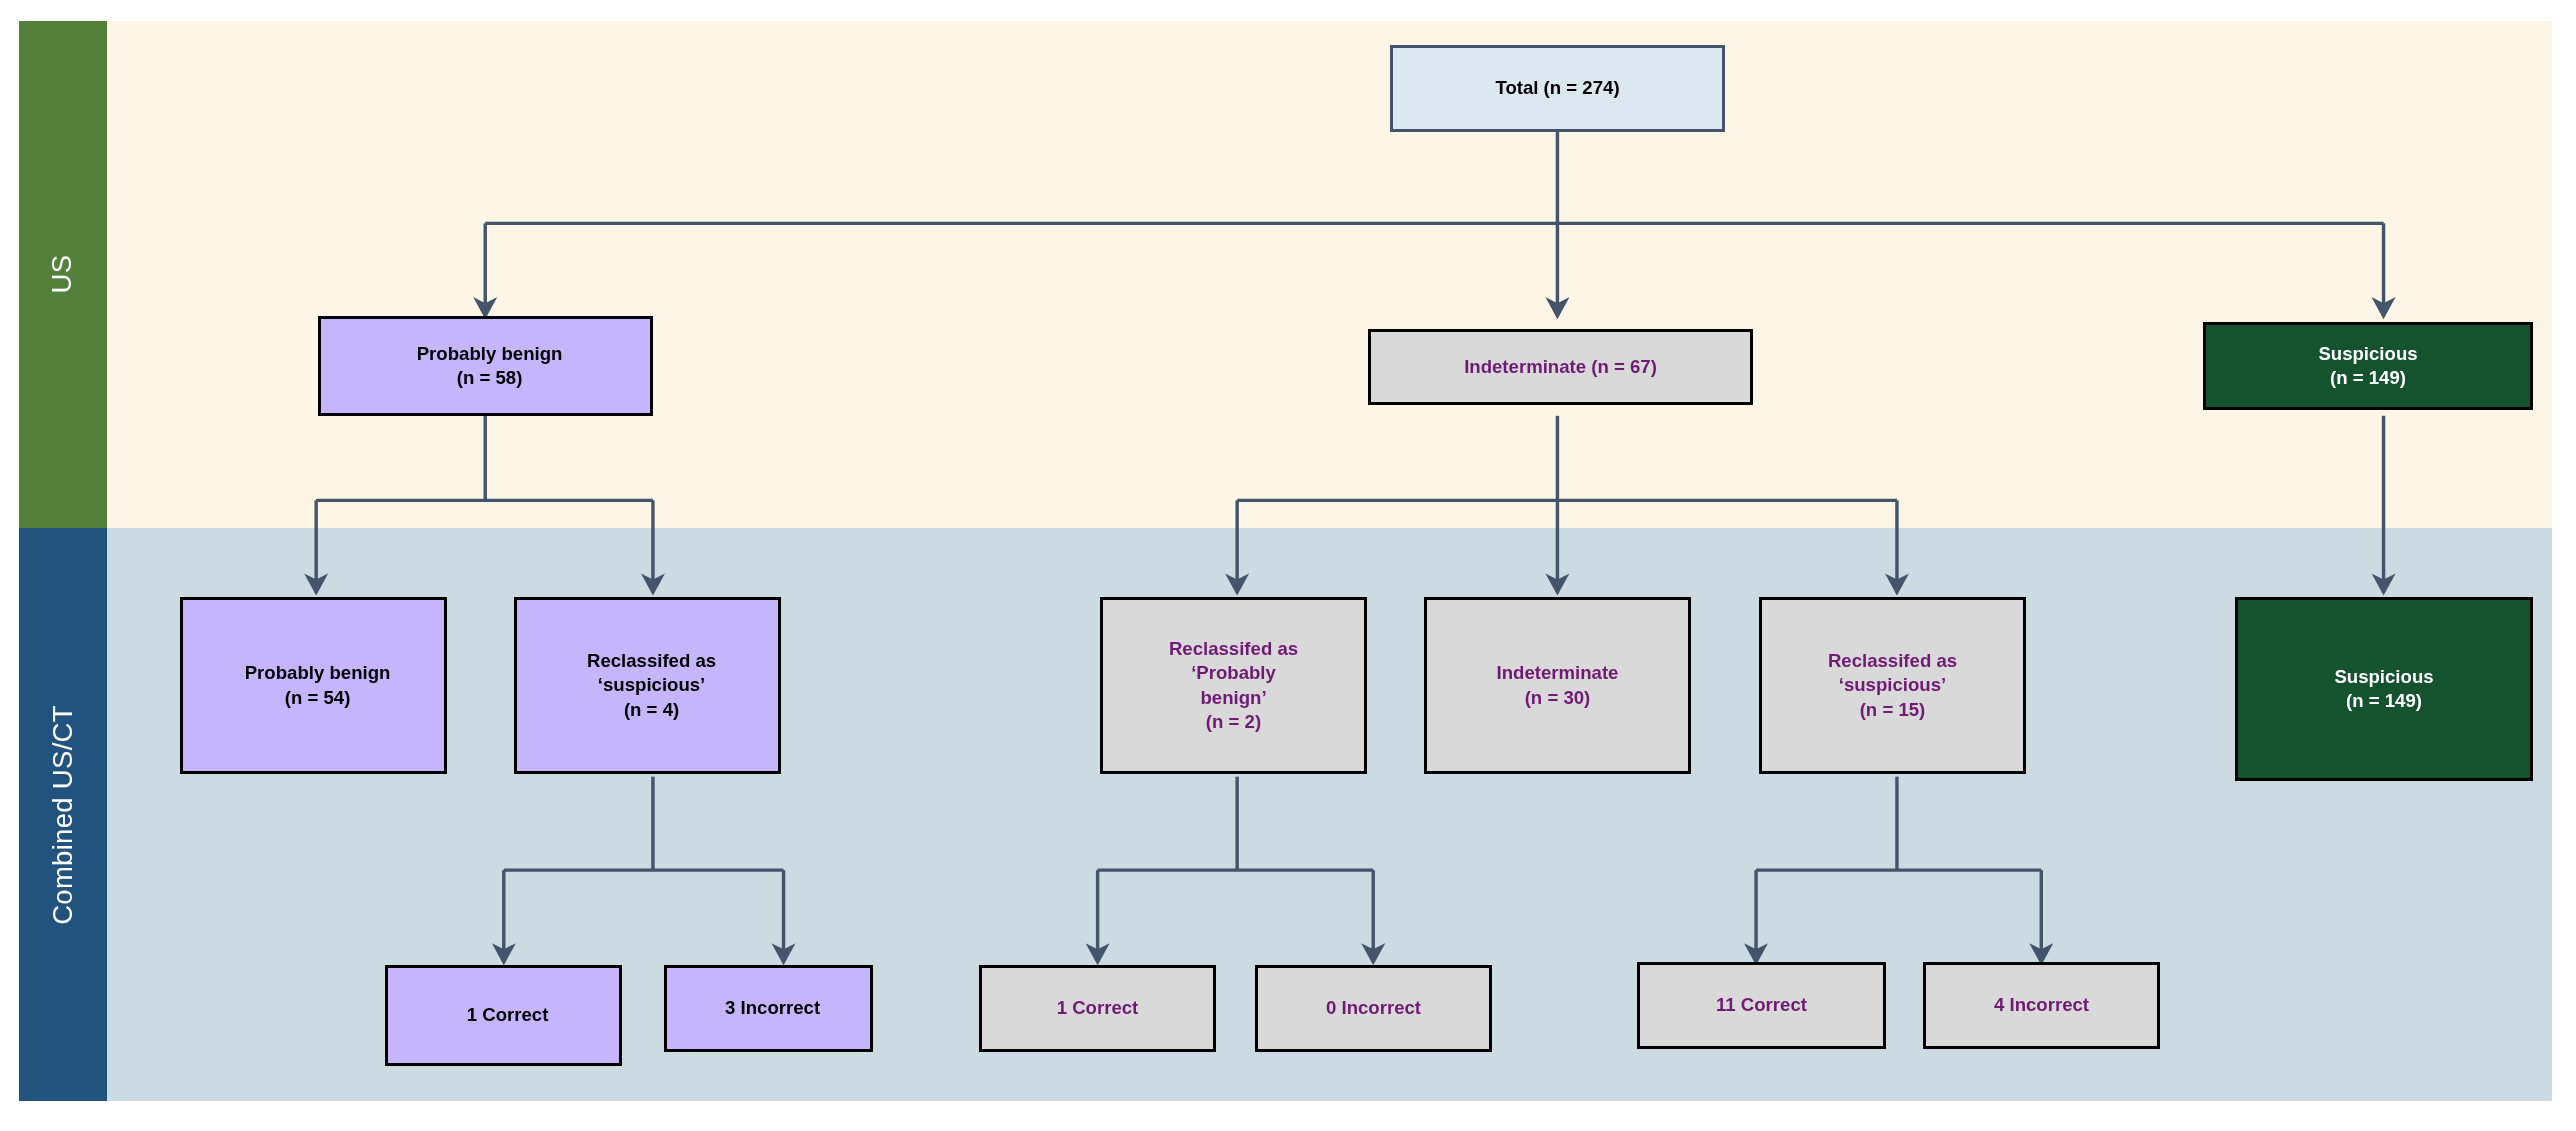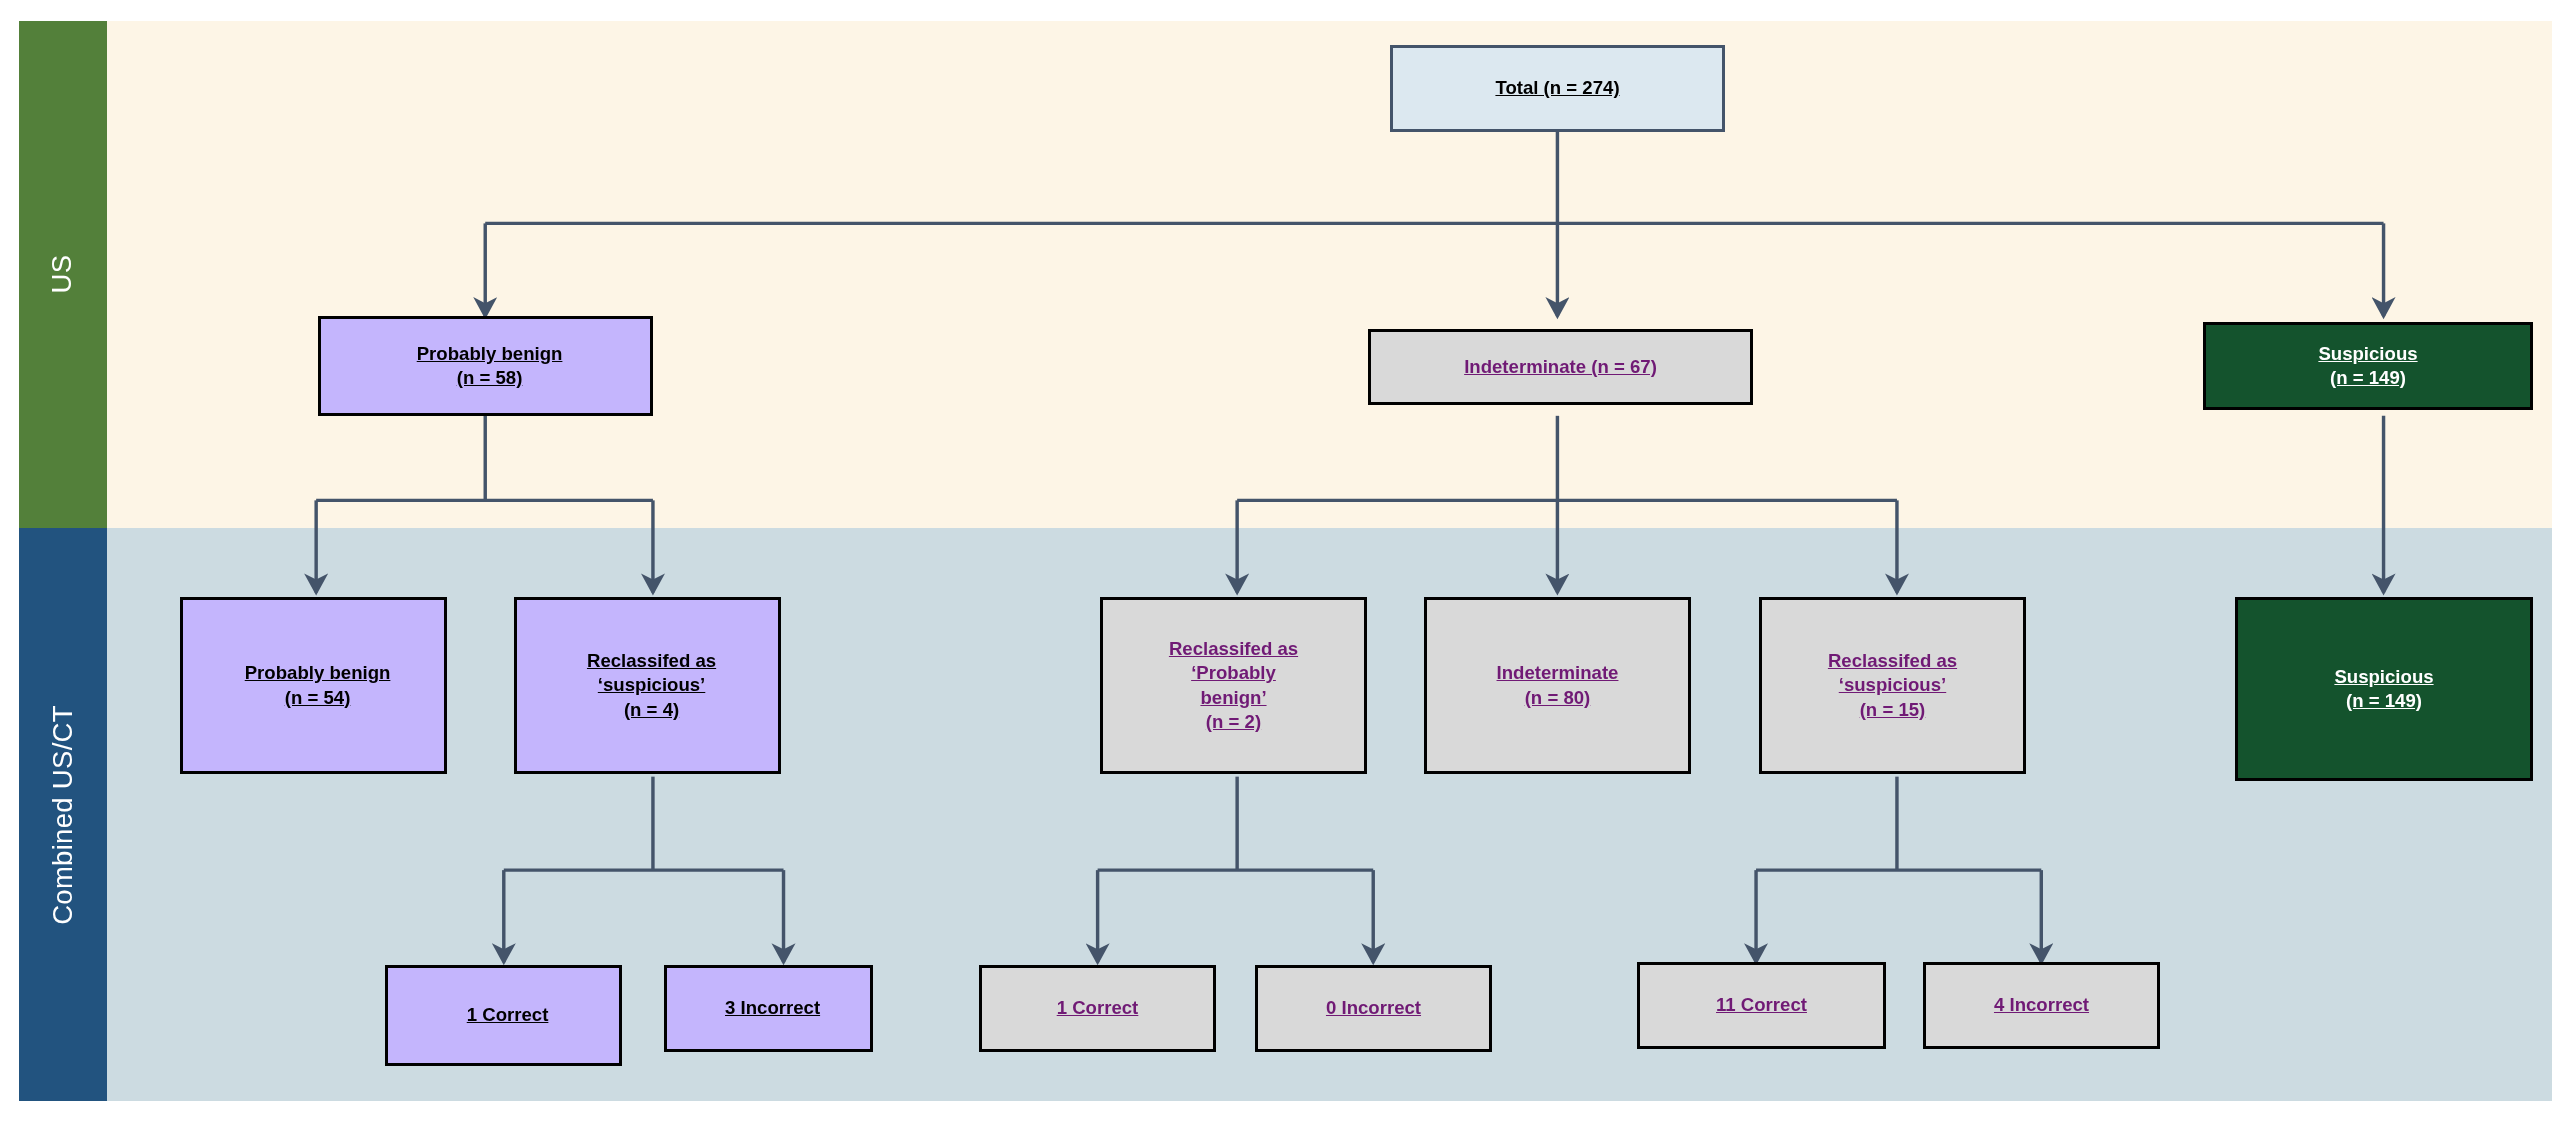--- a/index.html
+++ b/index.html
@@ -19,21 +19,21 @@
     font-size:27.5px;font-weight:400;letter-spacing:0.3px;white-space:nowrap;}
   .rail-label span{transform:rotate(-90deg);display:block;}
 
   
   #wires{position:absolute;left:0;top:0;width:2576px;height:1132px;}
 
   
   .node{position:absolute;box-sizing:border-box;display:flex;
         align-items:center;justify-content:center;text-align:center;
         font-size:18.6px;font-weight:bold;line-height:1.30;
-        padding:2.7px 6.9px;text-decoration:underline;}
+        padding:2.7px 6.9px;}
   .node .txt{white-space:pre-line;}
 
   .sk-blue  {background:#dce8f0;border:3.4px solid #44546a;color:#000000;}
   .sk-white {background:#c4b5fd;border:3.4px solid #000000;color:#000000;padding-left:15px;}
   .sk-gray  {background:#d9d9d9;border:3.4px solid #000000;color:#701a75;}
   .sk-black {background:#14532d;border:3.4px solid #000000;color:#ffffff;}
 </style>
 </head>
 <body>
 
@@ -129,21 +129,21 @@
 
   <div class="node sk-gray" style="left:1100px;top:597px;width:267px;height:177px;">
     <span class="txt">Reclassifed as
 ‘Probably
 benign’
 (n = 2)</span>
   </div>
 
   <div class="node sk-gray" style="left:1424px;top:597px;width:267px;height:177px;">
     <span class="txt">Indeterminate
-(n = 80)</span>
+(n = 30)</span>
   </div>
 
   <div class="node sk-gray" style="left:1759px;top:597px;width:267px;height:177px;">
     <span class="txt">Reclassifed as
 ‘suspicious’
 (n = 15)</span>
   </div>
 
   <div class="node sk-black" style="left:2235px;top:597px;width:298px;height:184px;">
     <span class="txt">Suspicious

